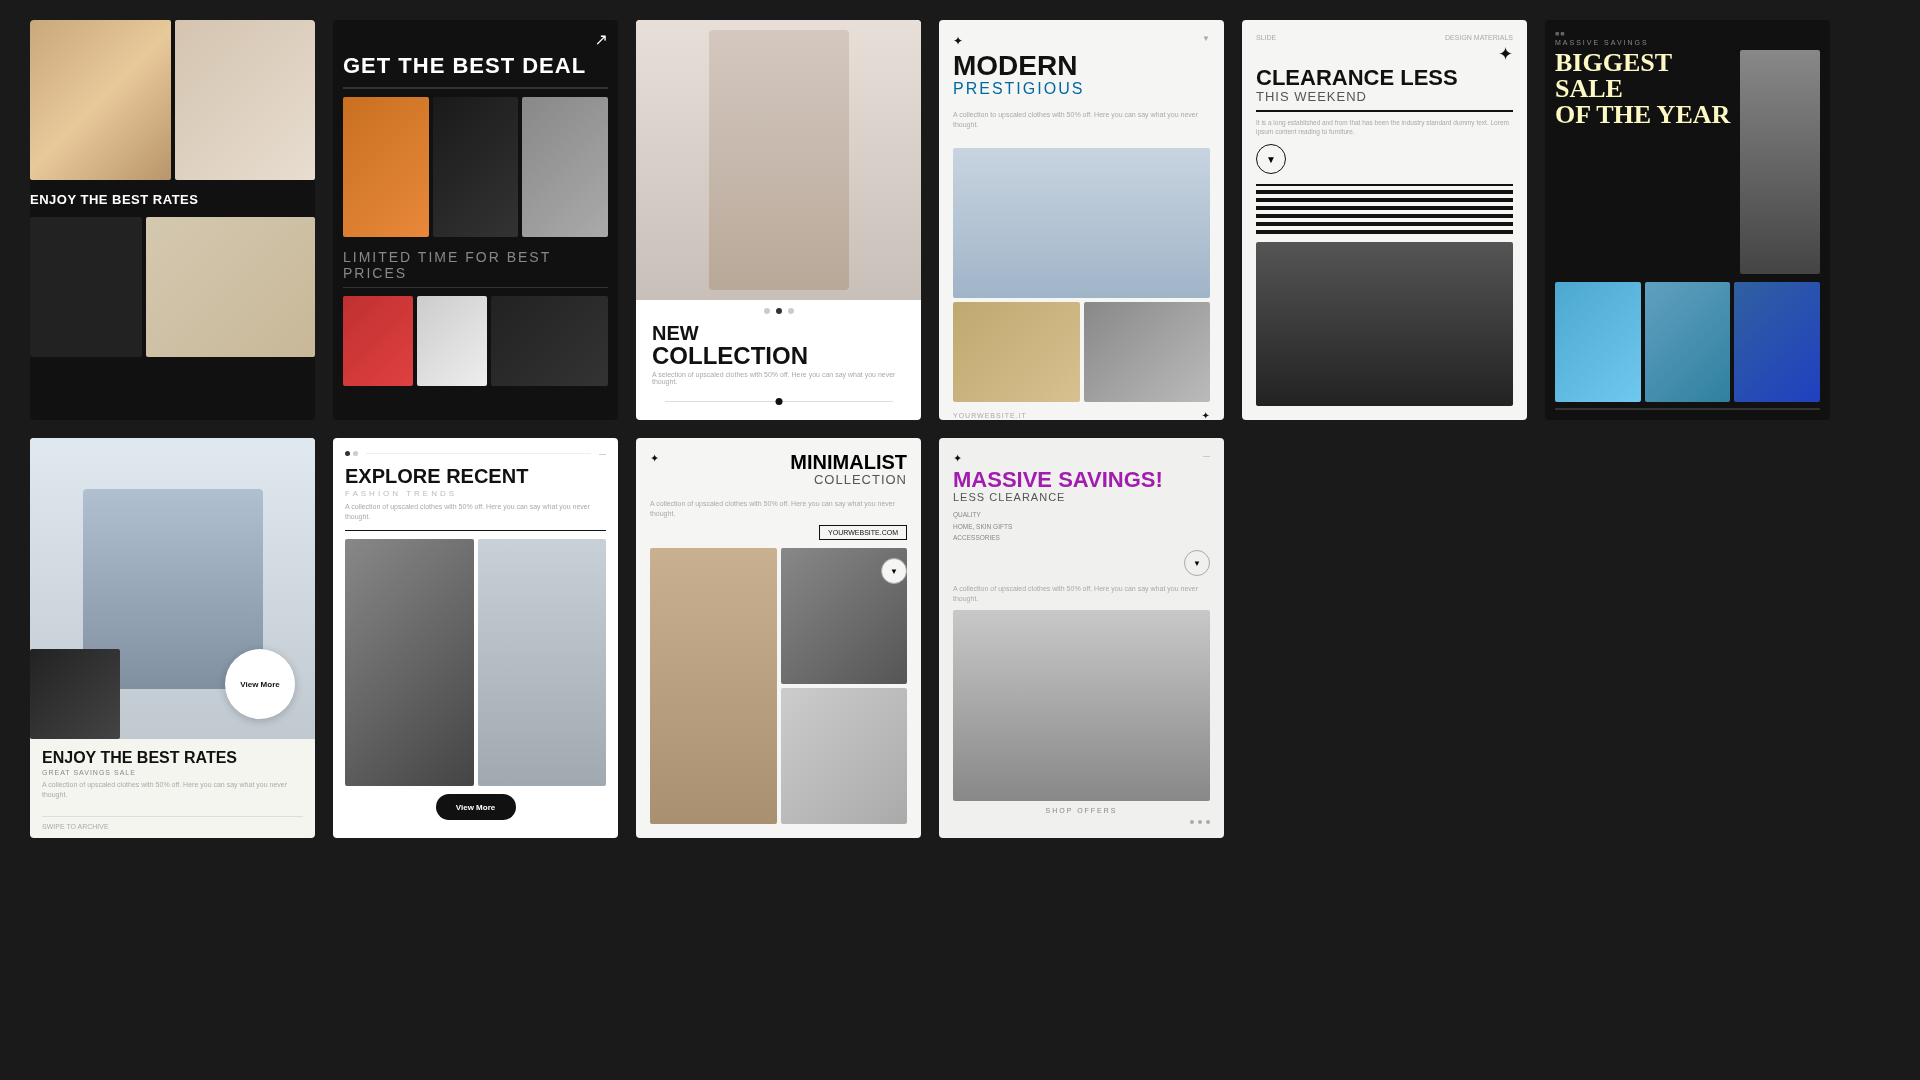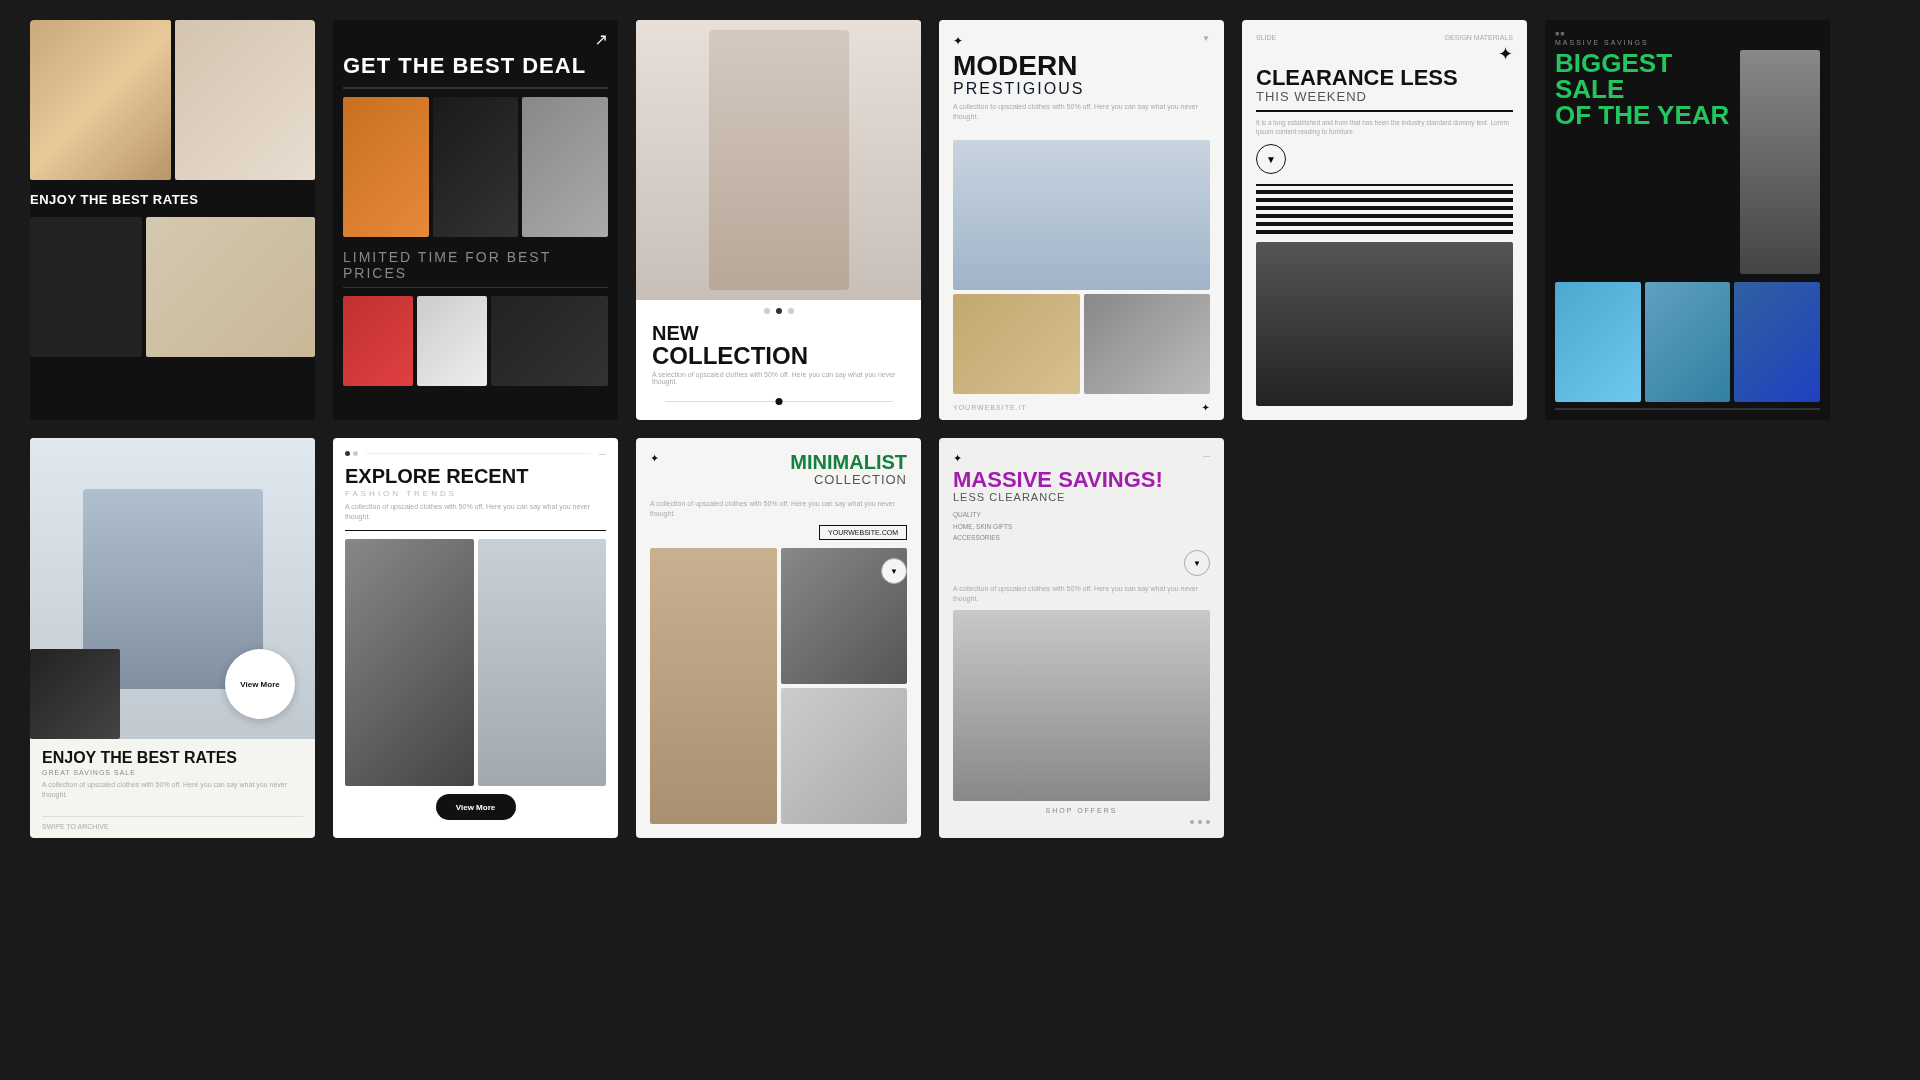--- a/index.html
+++ b/index.html
@@ -251,23 +251,23 @@
     }
     .card-4 .modern-title {
       font-size: 28px;
       font-weight: 900;
       color: #111;
       line-height: 1;
     }
     .card-4 .prestigious-sub {
       font-size: 16px;
       font-weight: 400;
-      color: #0f172a;
+      color: #0369a1;
       letter-spacing: 2px;
-      margin-bottom: 4px;
+      margin-bottom: 12px;
     }
     .card-4 .desc-text {
       font-size: 7px;
       color: #aaa;
       margin-bottom: 8px;
       line-height: 1.4;
     }
     .card-4 .modern-divider {
       height: 1px;
       background: #ddd;
@@ -411,26 +411,27 @@
     }
     .card-6 .top-section {
       display: flex;
       gap: 6px;
       flex: 1;
     }
     .card-6 .biggest-text {
       flex: 1;
     }
     .card-6 .biggest-title {
-      color: #22c55e;
+      color: #fef9c3;
       font-size: 26px;
       font-weight: 900;
       text-transform: uppercase;
       line-height: 1;
       margin-bottom: 4px;
+      font-family: Liberation Serif, serif;
     }
     .card-6 .person-img {
       width: 80px;
       background: linear-gradient(180deg, #888 0%, #444 100%);
       border-radius: 2px;
     }
     .card-6 .bottom-collage {
       display: flex;
       gap: 4px;
       height: 120px;
@@ -628,21 +629,21 @@
       position: relative;
     }
     .card-9 .top-row {
       display: flex;
       justify-content: space-between;
       margin-bottom: 6px;
     }
     .card-9 .mini-title {
       font-size: 20px;
       font-weight: 900;
-      color: #15803d;
+      color: #000000;
       text-align: left;
       line-height: 1;
     }
     .card-9 .collection-sub {
       font-size: 13px;
       font-weight: 400;
       color: #555;
       text-align: right;
       letter-spacing: 1px;
       margin-bottom: 6px;

